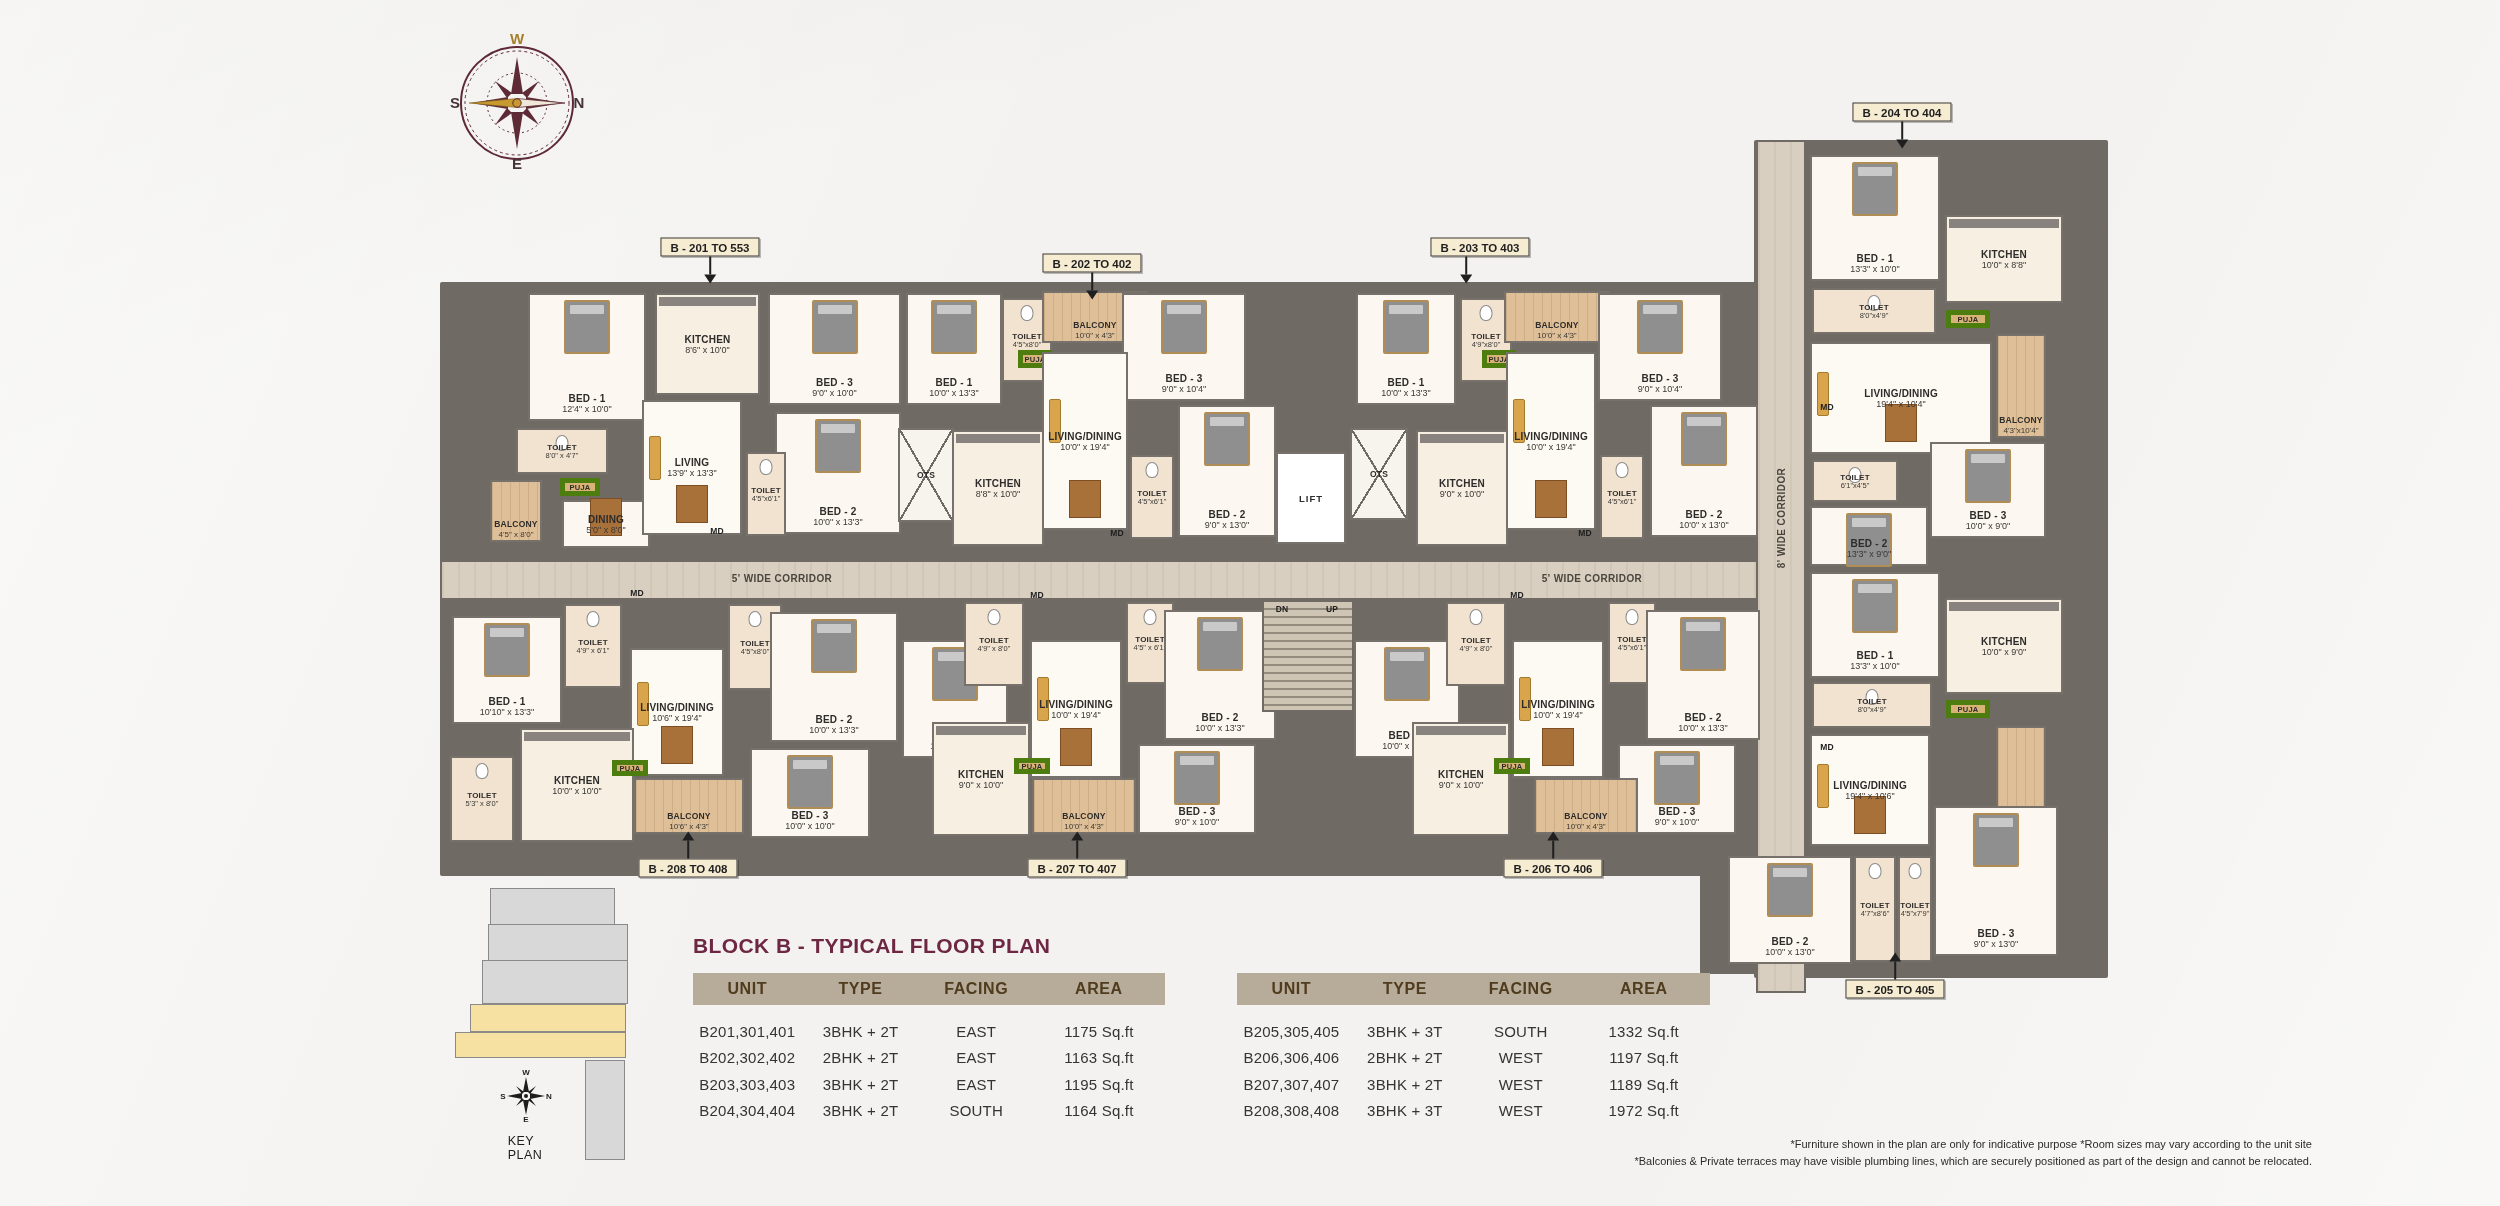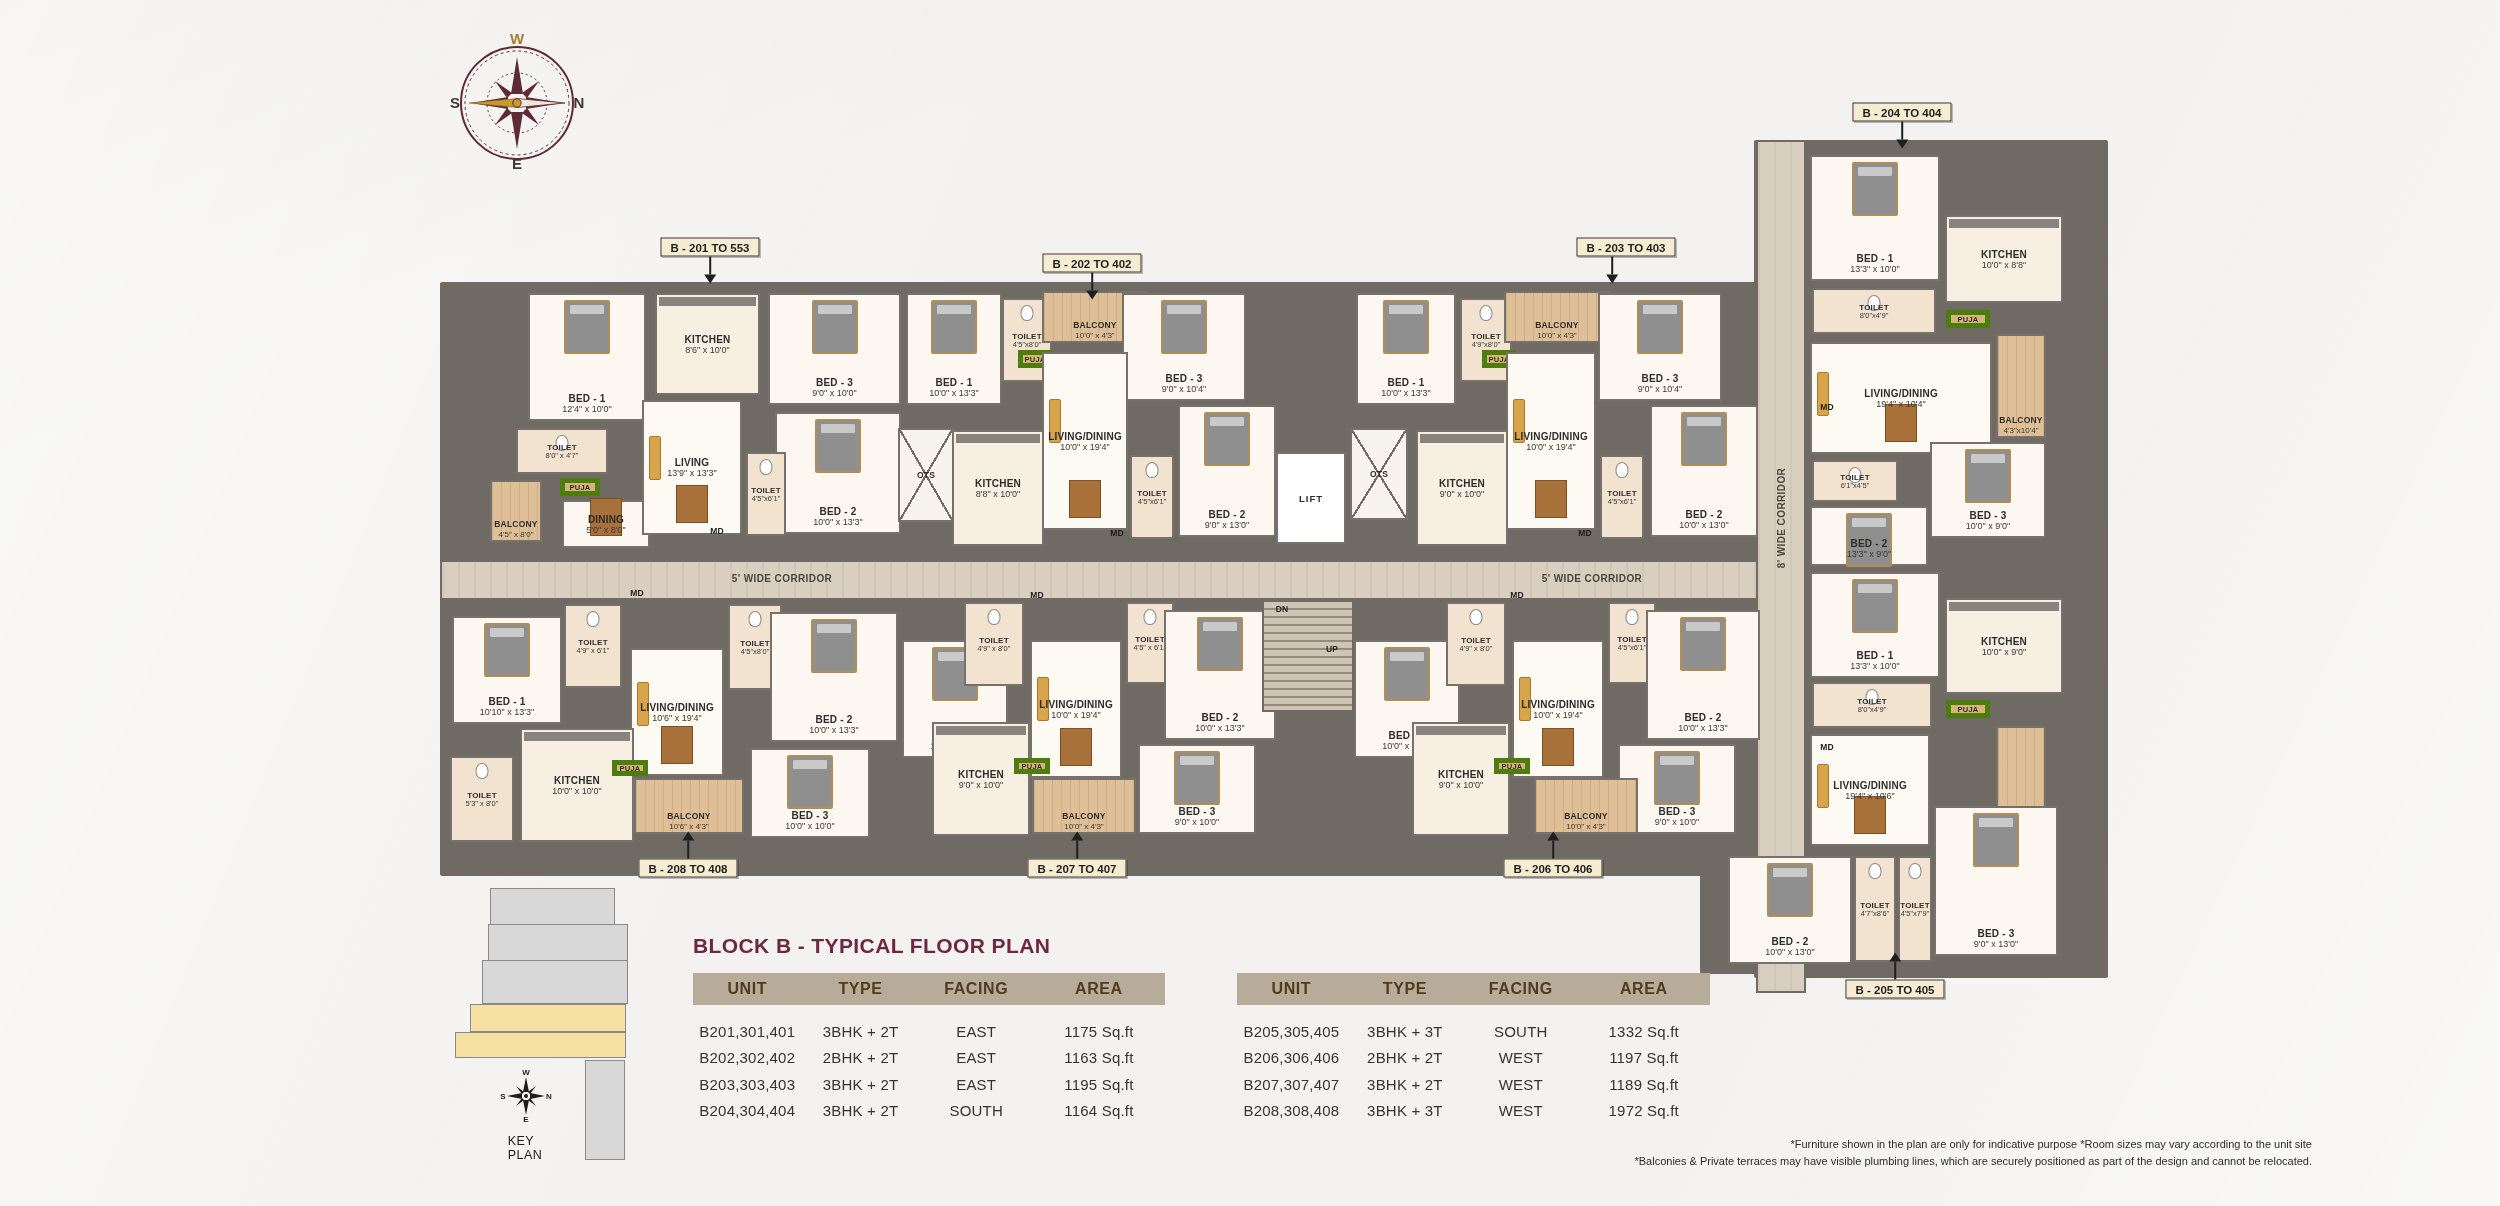--- a/index.html
+++ b/index.html
@@ -260,21 +260,21 @@
         <div class="f-bed"></div>
       </div>
       <div class="room k-toilet" style="left: 1600px; top: 455px; width: 44px; height: 84px;">
         <div class="rn">TOILET</div>
         <div class="rd">4'5"x6'1"</div>
         <div class="f-wc"></div>
       </div>
       <div class="room k-tag" style="left: 1568px; top: 526px; width: 34px; height: 14px;">
         <div class="rn">MD</div>
       </div>
-      <div class="callout" style="left: 1612px; top: 247px; padding-left: 28px;">
+      <div class="callout" style="left: 1466px; top: 247px; padding-left: 28px;">
         <div class="co-box">B - 203 TO 403</div>
         <div class="stem down"></div>
       </div>
       <div class="room k-bed" style="left: 1810px; top: 155px; width: 130px; height: 126px;">
         <div class="rn">BED - 1</div>
         <div class="rd">13'3" x 10'0"</div>
         <div class="f-bed"></div>
       </div>
       <div class="room k-kitchen" style="left: 1945px; top: 215px; width: 118px; height: 88px;">
         <div class="rn">KITCHEN</div>
@@ -537,21 +537,21 @@
       <div class="room k-lift" style="position: absolute; left: 1276px; top: 452px; width: 70px; height: 92px;">
         <div class="rn">LIFT</div>
       </div>
       <div class="room k-ots" style="position: absolute; left: 1350px; top: 428px; width: 58px; height: 92px;">
         <div class="rn">OTS</div>
       </div>
       <div class="k-stairs room" style="position: absolute; left: 1262px; top: 600px; width: 92px; height: 112px;"></div>
       <div class="room k-tag" style="position: absolute; left: 1266px; top: 602px; width: 32px; height: 14px;">
         <div class="rn">DN</div>
       </div>
-      <div class="room k-tag" style="position: absolute; left: 1316px; top: 602px; width: 32px; height: 14px; margin-top: 40px;">
+      <div class="room k-tag" style="position: absolute; left: 1316px; top: 602px; width: 32px; height: 14px;">
         <div class="rn">UP</div>
       </div>
     </div>
 
   <div class="plan-title">BLOCK B - TYPICAL FLOOR PLAN</div>
   <div class="utable" id="table-left">
       <div class="thead">
         <div>UNIT</div>
         <div>TYPE</div>
         <div>FACING</div>

